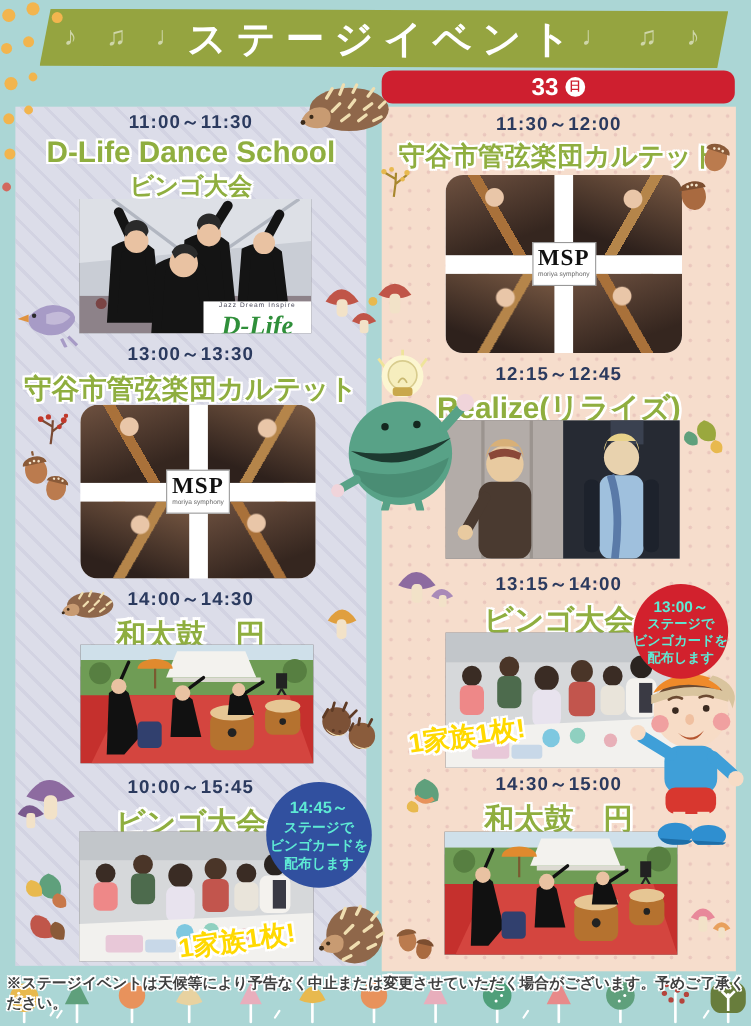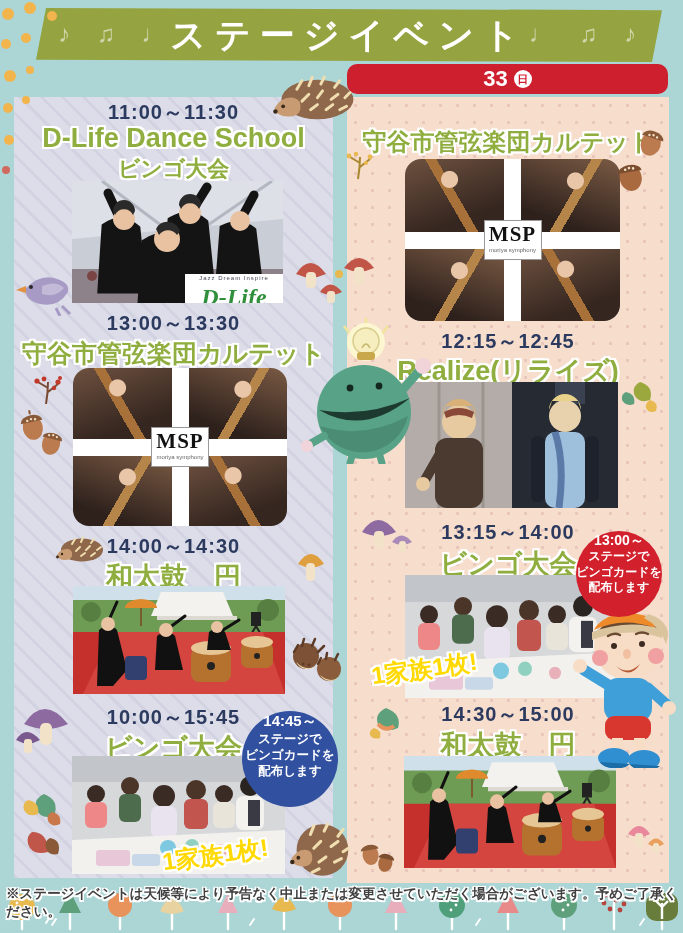--- a/index.html
+++ b/index.html
@@ -23,27 +23,27 @@
   .pill-sat .day-circle{color:#3b54a4;} .pill-sun .day-circle{color:#ce1f2f;}
 
   
   .panel{position:absolute;top:97px;}
   .panel-sat{left:14px;width:319px;height:781px;background:#dcdde9;
     background-image:repeating-linear-gradient(45deg,rgba(201,201,219,.5) 0 3px,transparent 3px 15px);}
   .panel-sun{left:347px;width:322px;height:786px;background:#f6ddcc;
     background-image:radial-gradient(#eac7bd 1.6px,transparent 1.9px);background-size:17px 17px;}
 
   
-  .time{position:absolute;width:100%;text-align:center;font-weight:bold;font-size:20px;color:#2b3a5e;letter-spacing:1px;}
+  .time{position:absolute;width:100%;text-align:center;font-weight:bold;font-size:17px;color:#2b3a5e;letter-spacing:1px;}
   .ev-title{position:absolute;width:100%;text-align:center;font-weight:bold;color:#8fae3f;
     text-shadow:-2px -2px 0 #fff,2px -2px 0 #fff,-2px 2px 0 #fff,2px 2px 0 #fff,0 -2px 0 #fff,0 2px 0 #fff,-2px 0 0 #fff,2px 0 0 #fff;}
   .caption{position:absolute;font-weight:bold;font-size:24px;color:#ffd900;transform:rotate(-8deg);
     text-shadow:-2px -2px 0 #fff,2px -2px 0 #fff,-2px 2px 0 #fff,2px 2px 0 #fff,0 -2px 0 #fff,0 2px 0 #fff,-2px 0 0 #fff,2px 0 0 #fff;z-index:6;}
-  .badge{position:absolute;border-radius:50%;color:#ffffff;font-weight:bold;text-align:center;
-    display:flex;flex-direction:column;line-height:1.3;z-index:6;}
+  .badge{position:absolute;border-radius:50%;color:#5eead4;font-weight:bold;text-align:center;
+    display:flex;flex-direction:column;justify-content:center;line-height:1.3;z-index:6;}
   .badge-blue{background:#31509f;} .badge-red{background:#d2212d;}
   .badge .b1{font-size:15px;} .badge .bx{font-size:12.5px;}
 
   
   .photo{position:absolute;overflow:hidden;z-index:3;background:#888;}
   .photo svg{display:block;}
   .collage{display:grid;grid-template-columns:1fr 1fr;grid-template-rows:1fr 1fr;gap:17px;background:#fff;border-radius:16px;}
   .q{background:
       radial-gradient(circle at 45% 28%, #e9c6a8 0 8px, rgba(0,0,0,0) 9px),
       linear-gradient(60deg, rgba(0,0,0,0) 44%, #a9713a 44% 52%, rgba(0,0,0,0) 52%),
@@ -240,20 +240,21 @@
            <rect x="24" y="94" width="34" height="16" rx="3" fill="#e8c8d8"></rect>
             <rect x="60" y="98" width="28" height="12" rx="3" fill="#c8d8e8"></rect>
            <circle cx="150" cy="94" r="6" fill="#e8b0b8"></circle>
           </g>
       </svg>
     </div>
     <div class="caption" style="left:148px;top:742px;">1家族1枚!</div>
   </div>
 
   <div class="panel panel-sun">
+    <div class="time" style="top:4px;">11:30～12:00</div>
     <div class="ev-title" style="top:29px;font-size:24px;">守谷市管弦楽団カルテット</div>
 
     <div class="photo collage" style="left:58px;top:62px;width:215px;height:162px;" aria-label="守谷市管弦楽団カルテット演奏写真コラージュ">
       <div class="q"></div>
       <div class="q2"></div>
       <div class="q2"></div>
       <div class="q"></div>
       <div class="msp">
         <div class="m1">MSP</div>
         <div class="m2">moriya symphony</div>

